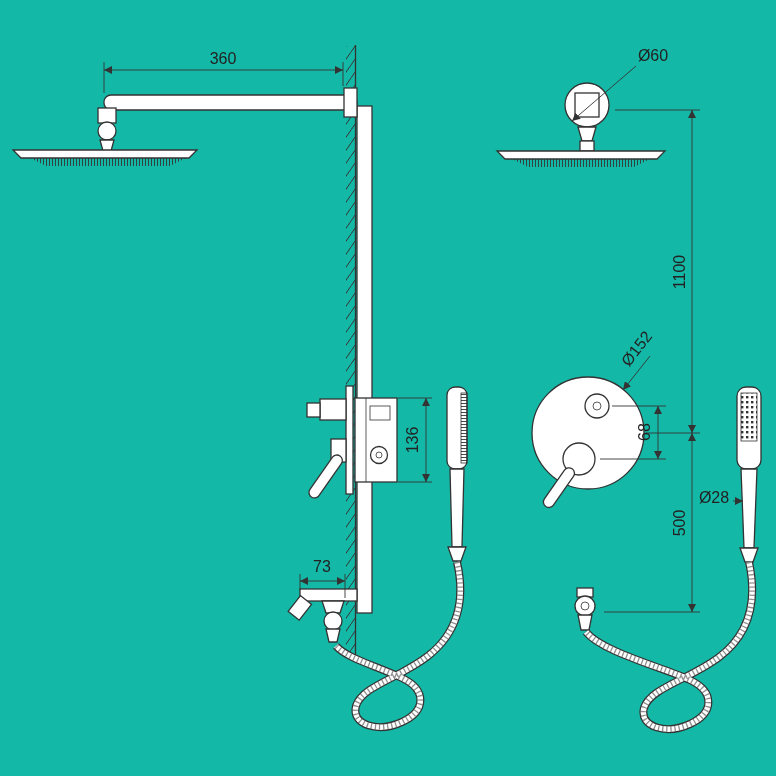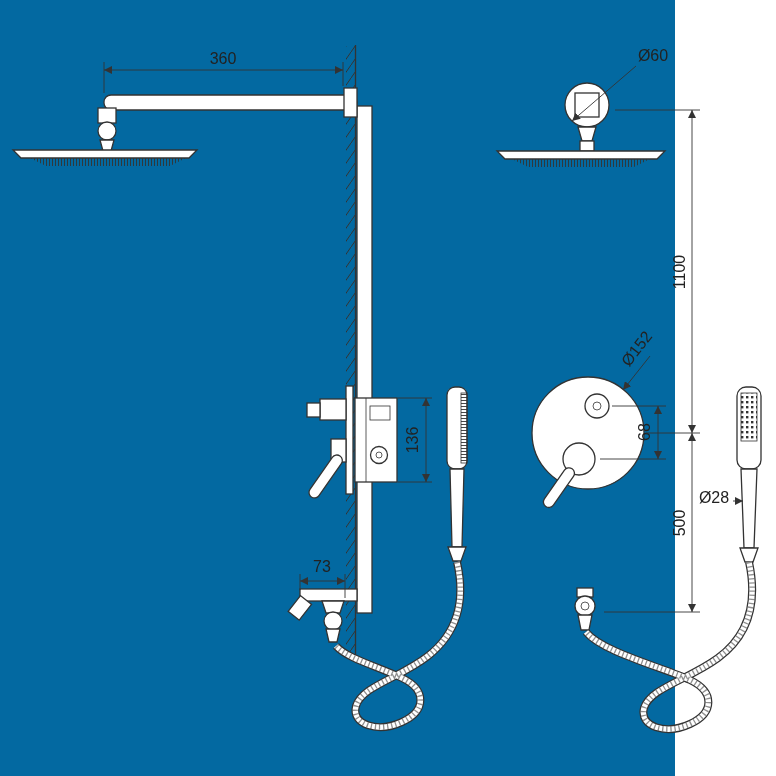--- a/index.html
+++ b/index.html
@@ -1,17 +1,17 @@
 <!DOCTYPE html>
 <html><head>
 <meta charset="utf-8">
 <style>
   html,body{margin:0;padding:0;background:#ffffff;}
   body{width:776px;height:776px;overflow:hidden;}
-  .canvas{position:relative;width:675px;height:776px;background:#0369a1;}
+  .canvas{position:relative;width:776px;height:776px;background:#14b8a6;}
   svg text{font-family:"Liberation Sans",sans-serif;font-size:16px;fill:#222222;}
   .obj {stroke:#333333;stroke-width:1.3;fill:none;}
   .objf{stroke:#333333;stroke-width:1.3;fill:#ffffff;}
   .thin{stroke:#333333;stroke-width:0.8;fill:none;}
   .dim {stroke:#333333;stroke-width:0.9;fill:none;}
 </style>
 </head>
 <body>
 
 <div class="canvas">

